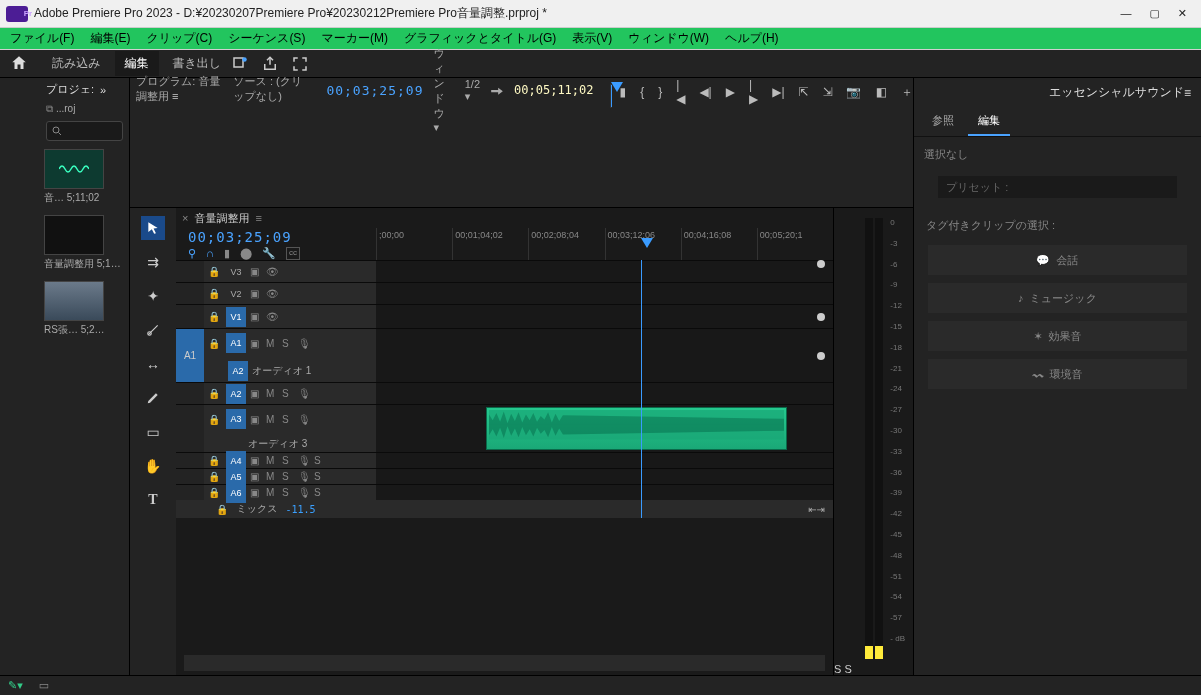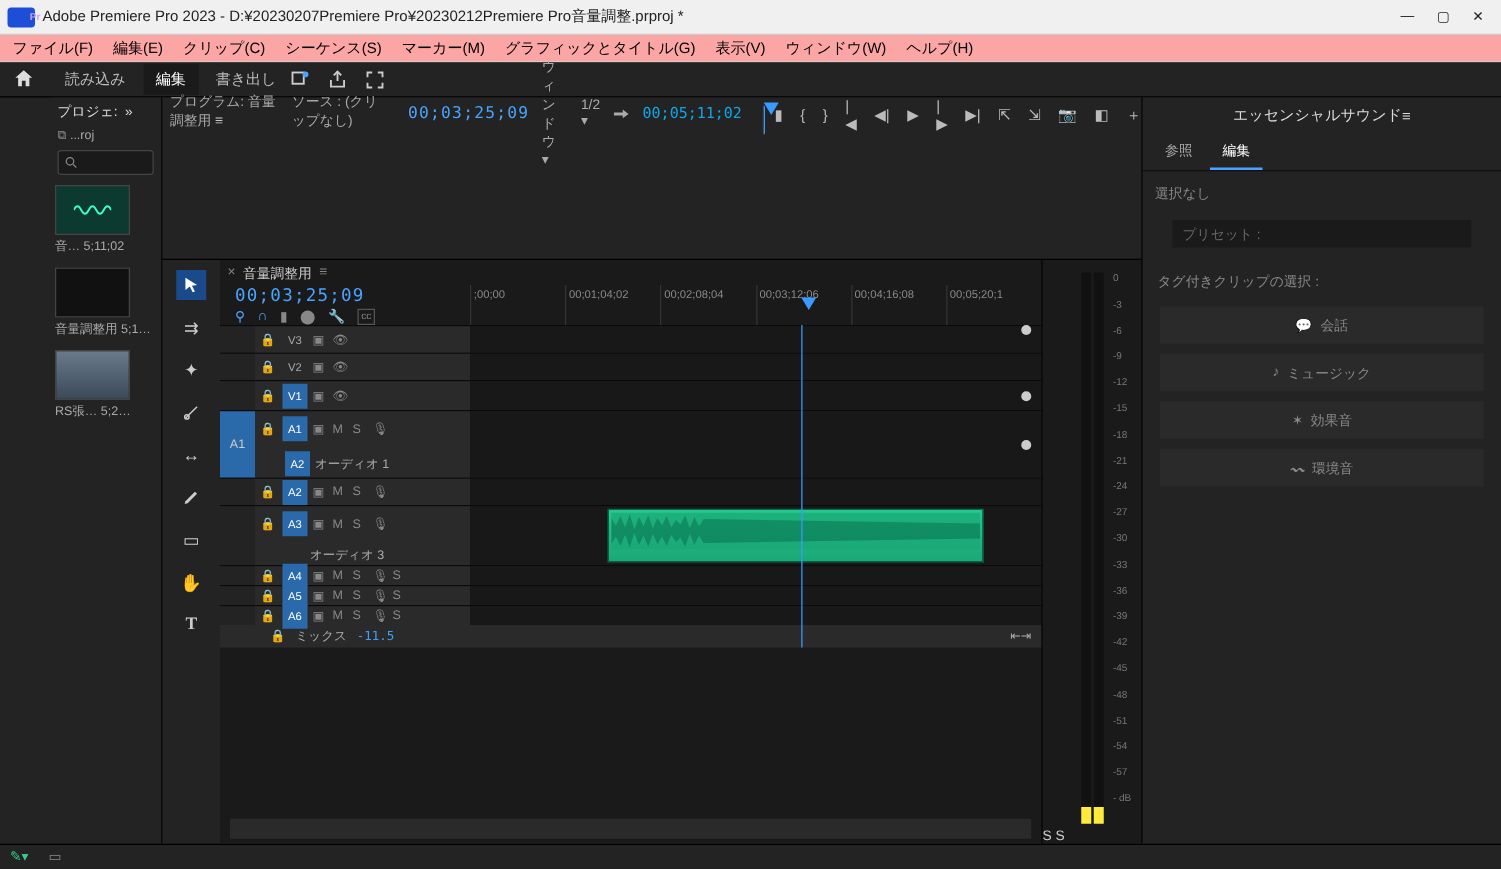--- a/index.html
+++ b/index.html
@@ -1,22 +1,22 @@
 <!DOCTYPE html>
 <html><head>
 <meta charset="utf-8">
 <style>
   * { margin:0; padding:0; box-sizing:border-box; font-family:"Segoe UI","Hiragino Sans","Meiryo",sans-serif; -webkit-font-smoothing:antialiased; }
   body { background:#1a1a1a; color:#ccc; font-size:11px; width:1201px; height:695px; overflow:hidden; }
   .titlebar { height:28px; background:#f0f0f0; color:#222; display:flex; align-items:center; padding:0 6px; border-bottom:1px solid #ccc; }
-  .titlebar .icon { width:16px; height:16px; background:#1d4ed8; border-radius:3px; margin-right:6px; display:flex; align-items:center; justify-content:center; color:#c9a0ff; font-size:8px; font-weight:bold;padding-left:22px; }
+  .titlebar .icon { width:16px; height:16px; background:#4c1d95; border-radius:3px; margin-right:6px; display:flex; align-items:center; justify-content:center; color:#c9a0ff; font-size:8px; font-weight:bold;padding-left:22px; }
   .titlebar .title { flex:1; font-size:12px; }
   .winbtns { display:flex; gap:18px; padding-right:8px; }
   .winbtns span { cursor:default; font-size:11px; }
-  .menubar { height:22px; background:#fca5a5; color:#000; display:flex; align-items:center; padding:0 4px; gap:4px; font-size:12px; border-bottom:1px solid #d0d0d0;}
+  .menubar { height:22px; background:#22c55e; color:#000; display:flex; align-items:center; padding:0 4px; gap:4px; font-size:12px; border-bottom:1px solid #d0d0d0;}
   .menubar span { padding:2px 6px; }
   .app { position:absolute; top:50px; left:0; right:0; bottom:0; background:#232323; display:flex; flex-direction:column; }
   .topshelf { height:28px; background:#232323; display:flex; align-items:center; padding:0 10px; border-bottom:1px solid #000; }
   .topshelf .home { width:20px; height:20px; color:#ddd; }
   .topshelf .tabs { display:flex; gap:4px; margin-left:12px; }
   .topshelf .tabs span { padding:4px 10px; color:#bbb; font-size:12px;}
   .topshelf .tabs span.active { background:#1a1a1a; color:#fff; }
   .topshelf .middle { flex:1; text-align:center; color:#999; font-size:12px; }
   .topshelf .right { display:flex; gap:12px; align-items:center;}
   .topshelf .right svg, .topshelf .right span.ico { width:18px; height:18px; }
@@ -36,21 +36,21 @@
   
   .col-mid { flex:1; display:flex; flex-direction:column; min-width:0;}
   .program { height:130px; background:#232323; border-bottom:1px solid #000; display:flex; flex-direction:row; position:relative;}
   .program .ptabs { display:flex; align-items:center; height:22px; padding:0 6px; gap:12px;}
   .program .ptabs span { color:#aaa; font-size:11px;}
   .program .ptabs span.lbl { color:#ccc;}
   .program .tbar { display:flex; align-items:center; height:24px; padding:0 8px; gap:10px;}
   .program .tbar .tc { color:#4aa3ff; font-family:monospace; font-size:13px; letter-spacing:1px;}
   .program .tbar .fit { color:#aaa; font-size:11px;}
   .program .tbar .spacer { flex:1; }
-  .program .tbar .rtc { color:#0ea5e9; font-family:monospace; font-size:12px;}
+  .program .tbar .rtc { color:#fef9c3; font-family:monospace; font-size:12px;}
   .program .scrub { height:24px; margin:6px 8px 0 8px; background:#1a1a1a; position:relative; border:1px solid #333;}
   .program .scrub .ph { position:absolute; top:-3px; left:58%; width:0;height:0;border-left:6px solid transparent;border-right:6px solid transparent;border-top:10px solid #3a9bff;}
   .program .scrub .phline { position:absolute; top:0; bottom:0; left:58.6%; width:1px; background:#3a9bff;}
   .transport { height:28px; display:flex; align-items:center; justify-content:center; gap:14px; color:#bbb;}
   .transport span { font-size:12px; }
   
   .timeline-wrap { flex:1; display:flex; min-height:0;}
   .toolcol { width:46px; background:#232323; display:flex; flex-direction:column; align-items:center; padding-top:8px; gap:10px;}
   .toolcol .tool { width:24px; height:24px; display:flex; align-items:center; justify-content:center; color:#ccc; font-size:14px;}
   .toolcol .tool.active { background:#1a4a8a; }
@@ -88,21 +88,21 @@
   .mixrow { height:18px; display:flex; align-items:center; padding-left:40px; gap:8px; color:#aaa; font-size:10px; background:#2a2a2a;}
   .mixrow .db { color:#3aa0ff; font-family:monospace;}
   .zoombar { height:16px; margin:4px 8px; background:#2a2a2a; position:relative;}
   
   .col-meter { width:80px; background:#1a1a1a; border-left:1px solid #000; display:flex; flex-direction:column;}
   .meter { flex:1; display:flex; justify-content:center; gap:2px; padding:10px 6px 4px 6px; position:relative;}
   .meter .scale { position:absolute; right:8px; top:10px; bottom:20px; display:flex; flex-direction:column; justify-content:space-between; font-size:8px; color:#777;}
   .meter .bar { width:8px; background:linear-gradient(to top,#ffeb3b 0%, #ffeb3b 3%, #111 3%, #111 100%); align-self:flex-end; height:100%;}
   
   .col-ess { width:288px; background:#232323; border-left:1px solid #000; display:flex; flex-direction:column;}
-  .col-ess .hdr { padding:6px 10px; color:#ddd; font-size:12px; display:flex; justify-content:center; align-items:center;}
+  .col-ess .hdr { padding:6px 10px; color:#ddd; font-size:12px; display:flex; justify-content:flex-end; align-items:center;}
   .col-ess .tabs { display:flex; gap:4px; padding:0 8px; border-bottom:1px solid #111;}
   .col-ess .tabs span { padding:6px 10px; color:#aaa; font-size:11px;}
   .col-ess .tabs span.active { border-bottom:2px solid #4aa3ff; color:#fff;}
   .col-ess .sel { padding:10px; color:#888; font-size:11px;font-family:Liberation Serif, serif;}
   .col-ess .preset { margin:4px 24px; height:22px; background:#1a1a1a; color:#666; padding:4px 8px; font-size:11px;}
   .col-ess .taglbl { padding:16px 12px 8px 12px; color:#888; font-size:11px;}
   .col-ess .tagbtn { margin:4px 14px; height:30px; background:#2a2a2a; display:flex; align-items:center; justify-content:center; gap:6px; color:#888; font-size:11px;}
   .footer { height:20px; background:#232323; border-top:1px solid #000; display:flex; align-items:center; padding:0 8px; gap:10px;}
   svg { display:block; }
 </style>

